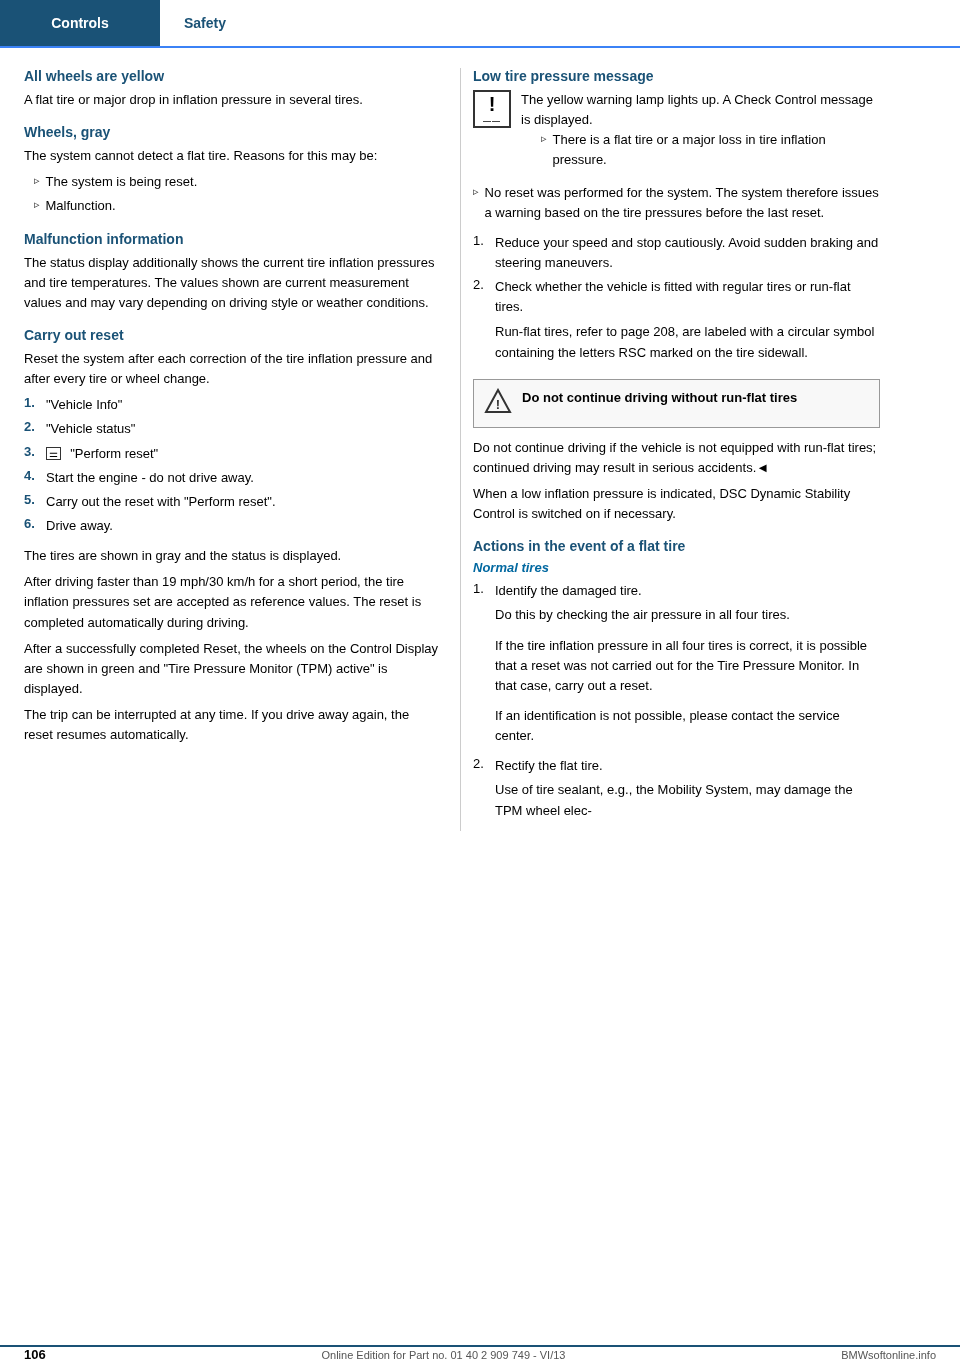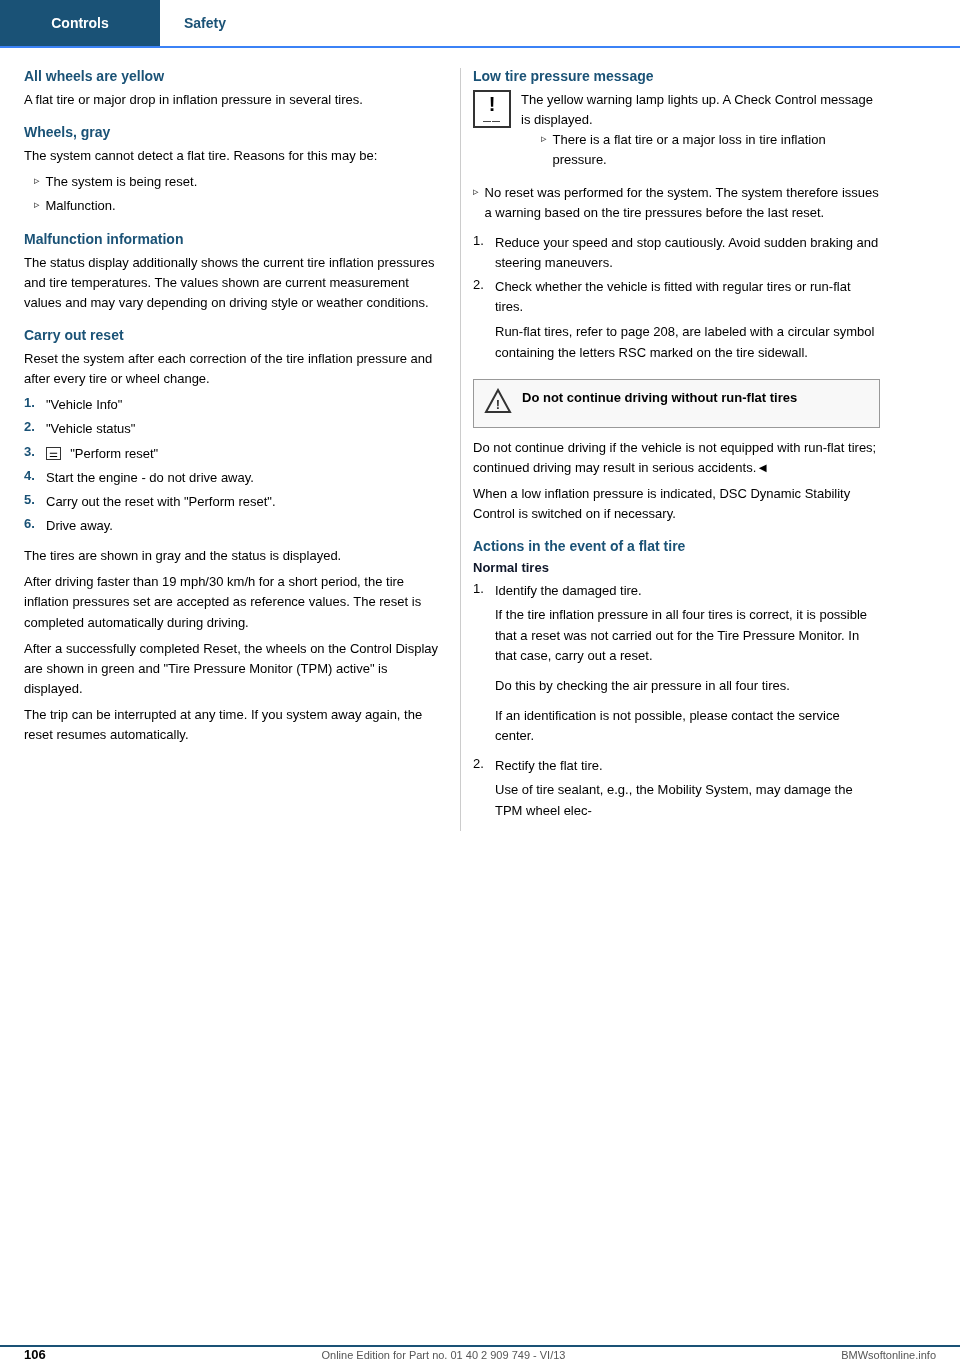--- a/index.html
+++ b/index.html
@@ -217,21 +217,21 @@
     </div>
     <div class="numbered-item">
       <span class="num" style="color:#1a5276;font-weight:bold;">6.</span>
       <span class="num-text">Drive away.</span>
     </div>
 
     <div class="spacer-sm"></div>
     <p class="body-text">The tires are shown in gray and the status is displayed.</p>
     <p class="body-text">After driving faster than 19 mph/30 km/h for a short period, the tire inflation pressures set are accepted as reference values. The reset is completed automatically during driving.</p>
     <p class="body-text">After a successfully completed Reset, the wheels on the Control Display are shown in green and "Tire Pressure Monitor (TPM) active" is displayed.</p>
-    <p class="body-text">The trip can be interrupted at any time. If you system away again, the reset resumes automatically.</p>
+    <p class="body-text">The trip can be interrupted at any time. If you drive away again, the reset resumes automatically.</p>
 
   </div>
 
   <div class="right-col">
 
     <div class="section-heading section-heading-first">Low tire pressure message</div>
 
     <div class="info-note">
       <div class="info-icon-wrap">
         <div style="border:2px solid #333;width:38px;height:38px;display:flex;align-items:center;justify-content:center;font-size:20px;font-weight:bold;flex-direction:column;">
@@ -277,29 +277,29 @@
           <text x="14" y="21" text-anchor="middle" font-size="13" font-weight="bold" fill="#333">!</text>
         </svg>
       </div>
       <span class="tri-text">Do not continue driving without run-flat tires</span>
     </div>
 
     <p class="body-text">Do not continue driving if the vehicle is not equipped with run-flat tires; continued driving may result in serious accidents.◄</p>
     <p class="body-text">When a low inflation pressure is indicated, DSC Dynamic Stability Control is switched on if necessary.</p>
 
     <div class="section-heading">Actions in the event of a flat tire</div>
-    <div style="color:#0f172a;font-size:13px;font-weight:bold;margin-bottom:6px;">Normal tires</div>
+    <div style="color:#0369a1;font-size:13px;font-weight:bold;margin-bottom:6px;font-style:italic;">Normal tires</div>
 
     <div class="numbered-item" style="align-items:flex-start;flex-direction:column;">
       <div style="display:flex;">
         <span class="num" style="color:#000;font-weight:normal;min-width:22px;">1.</span>
         <span class="num-text">Identify the damaged tire.</span>
       </div>
+      <p class="body-text" style="margin-left:22px;margin-top:4px;">Do this by checking the air pressure in all four tires.</p>
       <p class="body-text" style="margin-left:22px;margin-top:4px;">If the tire inflation pressure in all four tires is correct, it is possible that a reset was not carried out for the Tire Pressure Monitor. In that case, carry out a reset.</p>
-      <p class="body-text" style="margin-left:22px;margin-top:4px;">Do this by checking the air pressure in all four tires.</p>
       <p class="body-text" style="margin-left:22px;margin-top:4px;">If an identification is not possible, please contact the service center.</p>
     </div>
 
     <div class="numbered-item" style="align-items:flex-start;flex-direction:column;margin-top:4px;">
       <div style="display:flex;">
         <span class="num" style="color:#000;font-weight:normal;min-width:22px;">2.</span>
         <span class="num-text">Rectify the flat tire.</span>
       </div>
       <p class="body-text" style="margin-left:22px;margin-top:4px;">Use of tire sealant, e.g., the Mobility System, may damage the TPM wheel elec-</p>
     </div>

